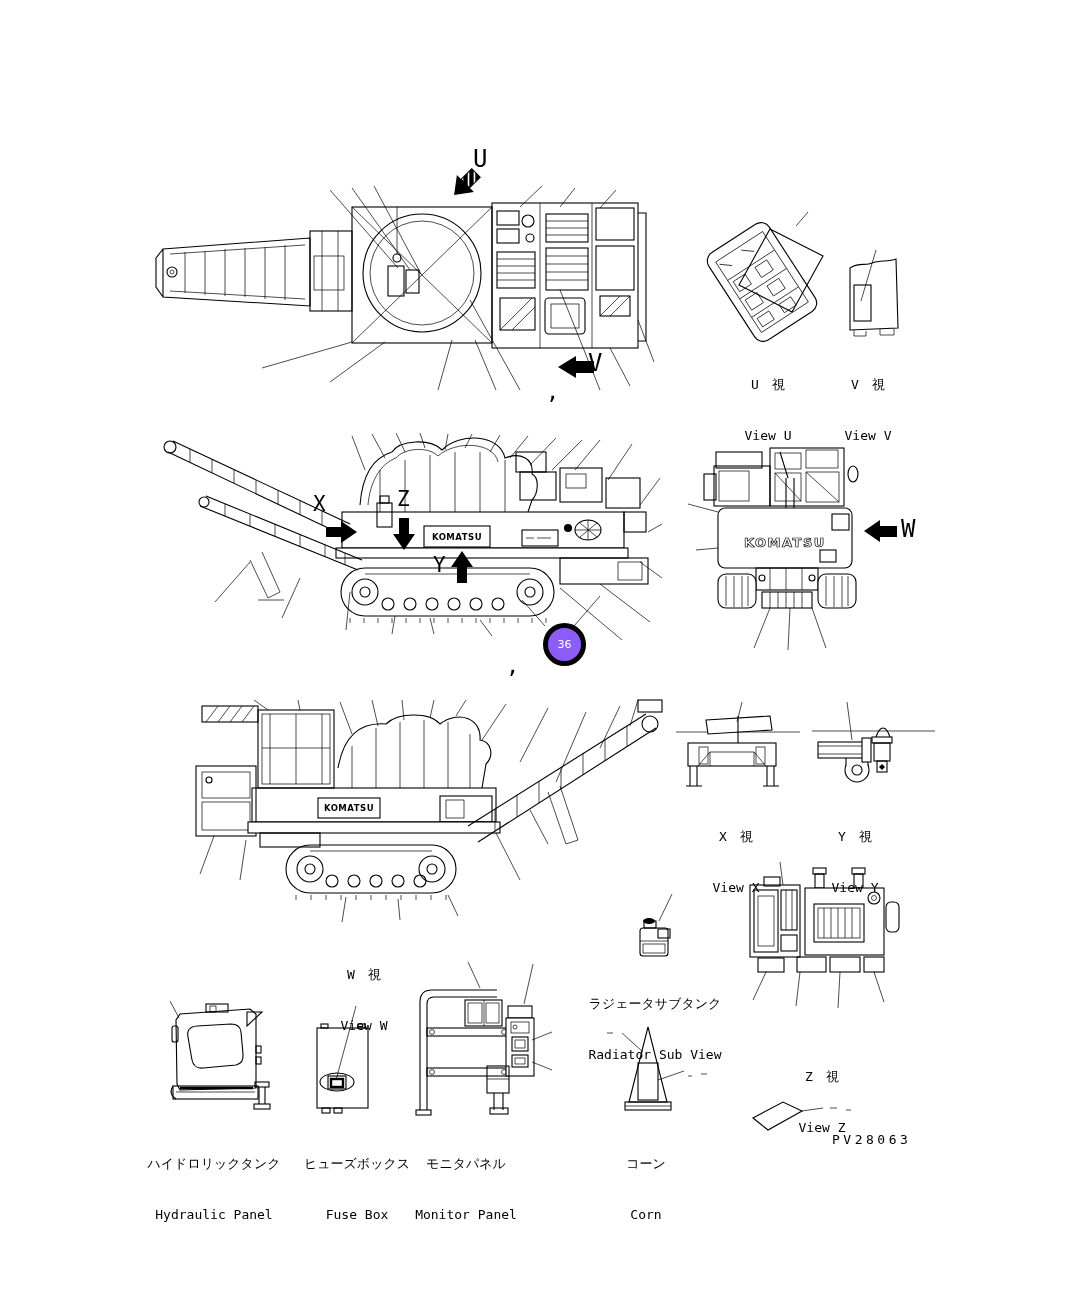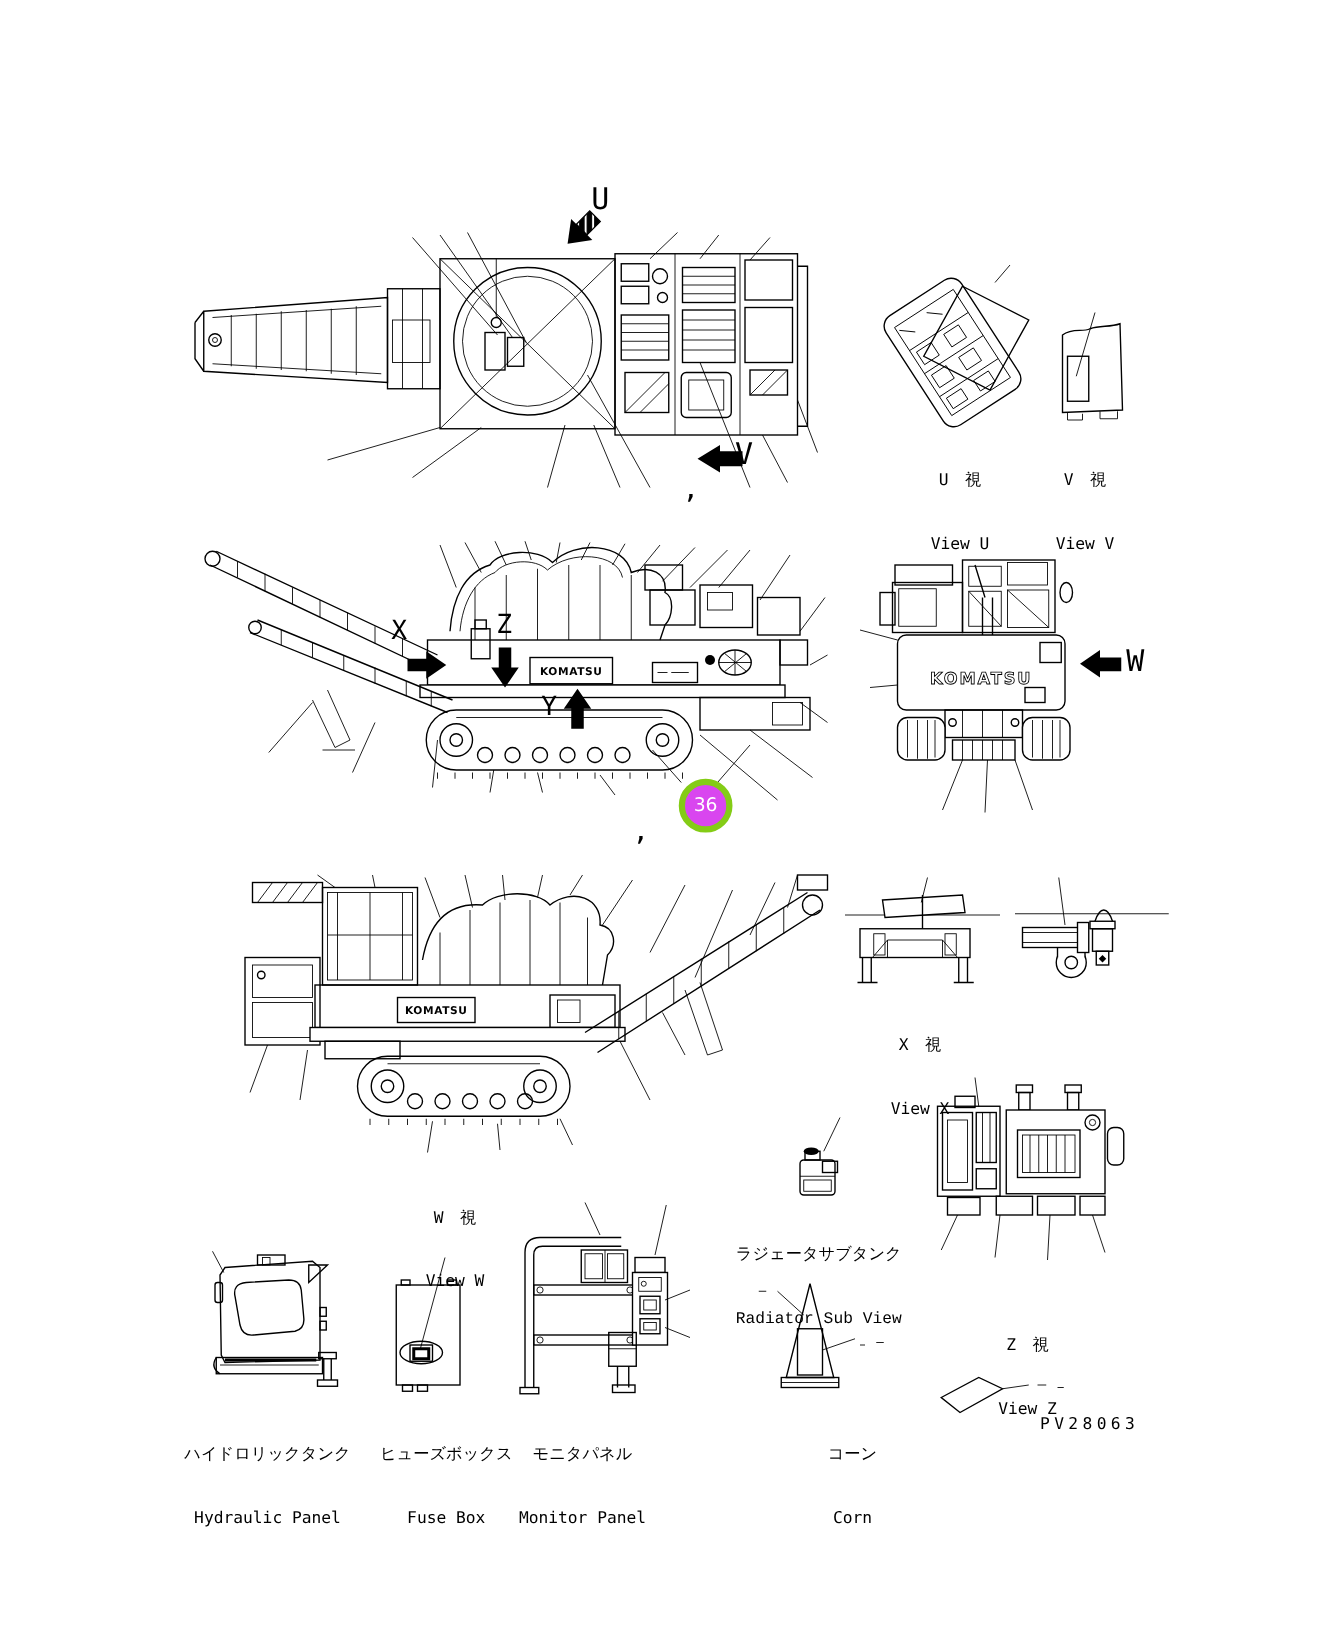--- a/index.html
+++ b/index.html
@@ -9,22 +9,22 @@
   .ln{fill:none;stroke:#000;stroke-width:1.1;}
   .thin{stroke-width:0.7;}
   .fw{fill:#fff;stroke:#000;stroke-width:1.1;}
   .fb{fill:#000;stroke:none;}
   .thk{stroke-width:2.4;}
   .dir-letter{position:absolute;font-size:24px;line-height:26px;font-weight:400;}
   .view-label{position:absolute;width:120px;text-align:center;font-size:13px;line-height:17px;white-space:pre;}
   .part-label{position:absolute;width:220px;text-align:center;font-size:13px;line-height:17px;white-space:pre;}
   .pv{position:absolute;left:832px;top:1132px;font-size:13px;letter-spacing:3.5px;}
   .comma{position:absolute;font-size:22px;line-height:20px;}
-  .badge{position:absolute;left:543px;top:623px;width:33px;height:33px;border:5px solid #84cc16;
-         border-radius:50%;background:#d946ef;color:#fff;font-size:15px;line-height:33px;
+  .badge{position:absolute;left:543px;top:623px;width:33px;height:33px;border:5px solid #000000;
+         border-radius:50%;background:#8b5cf6;color:#fff;font-size:11px;line-height:33px;
          text-align:center;font-family:"DejaVu Sans", sans-serif;cursor:pointer;}
   svg text.logo-sm{font-family:"DejaVu Sans", sans-serif;font-size:8.5px;font-weight:bold;letter-spacing:.5px;fill:#000;}
   svg text.logo-big{font-family:"DejaVu Sans", sans-serif;font-size:13px;font-weight:bold;letter-spacing:1.5px;
                     fill:#fff;stroke:#000;stroke-width:.7;}
 </style>
 </head>
 <body>
 
 <div class="stage">
 
@@ -388,20 +388,24 @@
   <div>View U</div>
 </div>
 <div class="view-label" style="left:808px;top:342px;">
   <div>V　視</div>
   <div>View V</div>
 </div>
 <div class="view-label" style="left:676px;top:794px;">
   <div>X　視</div>
   <div>View X</div>
 </div>
+<div class="view-label" style="left:795px;top:794px;">
+  <div>Y　視</div>
+  <div>View Y</div>
+</div>
 <div class="view-label" style="left:304px;top:932px;">
   <div>W　視</div>
   <div>View W</div>
 </div>
 <div class="view-label" style="left:762px;top:1034px;">
   <div>Z　視</div>
   <div>View Z</div>
 </div>
 
 <div class="part-label" style="left:104px;top:1121px;text-align:center;">
@@ -409,24 +413,24 @@
   <div>Hydraulic Panel</div>
 </div>
 <div class="part-label" style="left:247px;top:1121px;">
   <div>ヒューズボックス</div>
   <div>Fuse Box</div>
 </div>
 <div class="part-label" style="left:356px;top:1121px;">
   <div>モニタパネル</div>
   <div>Monitor Panel</div>
 </div>
-<div class="part-label" style="left:545px;top:961px;font-family:Liberation Mono, monospace;">
+<div class="part-label" style="left:545px;top:961px;">
   <div>ラジェータサブタンク</div>
   <div>Radiator Sub View</div>
 </div>
-<div class="part-label" style="left:572px;top:1121px;">
+<div class="part-label" style="left:536px;top:1121px;">
   <div>コーン</div>
   <div>Corn</div>
 </div>
 
 <div class="pv">PV28063</div>
 
 </div>
 
 </body></html>

